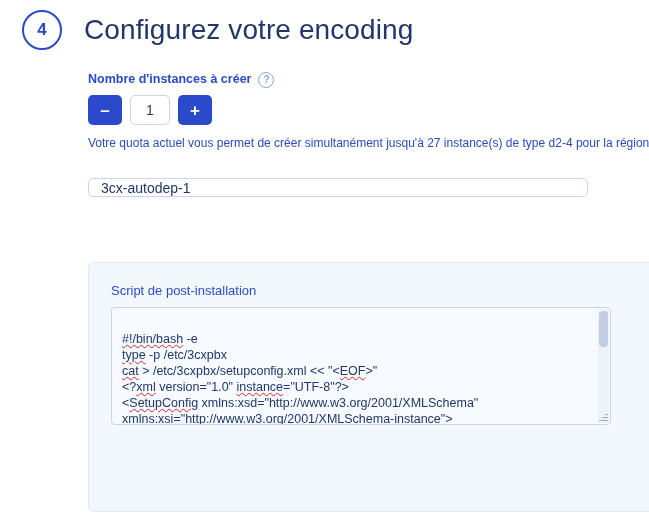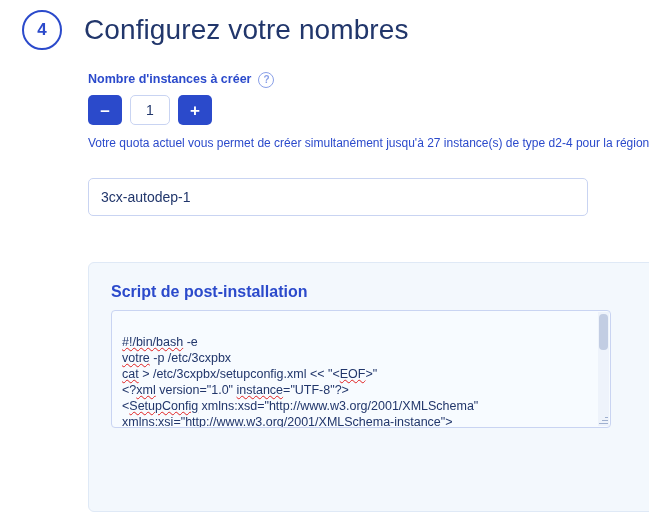--- a/index.html
+++ b/index.html
@@ -119,21 +119,21 @@
     margin-top: 11px;
     white-space: nowrap;
   }
 
   
   .section-name {
     padding: 28px 0 0 88px;
   }
   .text-input {
     width: 500px;
-    height: 38px;
+    height: 19px;
     border: 1px solid #c9d4f2;
     border-radius: 5px;
     padding: 0 12px;
     font-size: 14px;
     color: #21366b;
     box-sizing: border-box;
     font-family: "Liberation Sans", sans-serif;
     background: #ffffff;
   }
 
@@ -144,23 +144,23 @@
     top: 262px;
     width: 575px;
     height: 250px;
     background: #f3f8fd;
     border: 1px solid #dfe9f6;
     border-radius: 6px;
     box-sizing: border-box;
     padding: 20px 22px;
   }
   .script-label {
-    font-size: 16px;
-    color: #2b4acb;
-    font-weight: bold;
+    font-size: 13px;
+    color: #2b4acb;
+    font-weight: normal;
     margin-bottom: 9px;
   }
   .script-box {
     position: relative;
     width: 500px;
     height: 118px;
     border: 1px solid #c9d4f2;
     border-radius: 4px;
     background: #f7fbff;
     box-sizing: border-box;
@@ -223,21 +223,21 @@
     margin-top: 8px;
   }
 </style>
 </head>
 <body>
 
 <div class="page">
 
   <div class="step-header">
     <div class="step-badge">4</div>
-    <div class="step-title">Configurez votre nombres</div>
+    <div class="step-title">Configurez votre encoding</div>
   </div>
 
   <div class="section-count">
     <div class="field-label">
       <span>Nombre d'instances à créer</span>
       <span class="help-icon">?</span>
     </div>
     <div class="stepper">
       <button class="step-btn">–</button>
       <input class="count-input" type="text" value="1" style="">
@@ -248,21 +248,21 @@
 
   <div class="section-name">
     <input class="text-input" type="text" value="3cx-autodep-1" style="">
   </div>
 
   <div class="script-panel">
     <div class="script-label">Script de post-installation</div>
     <div class="script-box">
       <div class="script-text">
 <span class="spell">#!/bin/bash</span> -e
-<span class="spell">votre</span> -p /etc/3cxpbx
+<span class="spell">type</span> -p /etc/3cxpbx
 <span class="spell">cat</span> &gt; /etc/3cxpbx/setupconfig.xml &lt;&lt; "&lt;<span class="spell">EOF</span>&gt;"
 &lt;?<span class="spell">xml</span> version="1.0" <span class="spell">instance</span>="UTF-8"?&gt;
 &lt;<span class="spell">SetupConfig</span> xmlns:xsd="http://www.w3.org/2001/XMLSchema"
 <span class="spell">xmlns:xsi</span>="http://www.w3.org/2001/XMLSchema-instance"&gt;</div>
       <div class="scrollbar-track">
         <div class="scrollbar-thumb"></div>
       </div>
       <div class="resize-grip">
         <i></i>
           <i></i>

